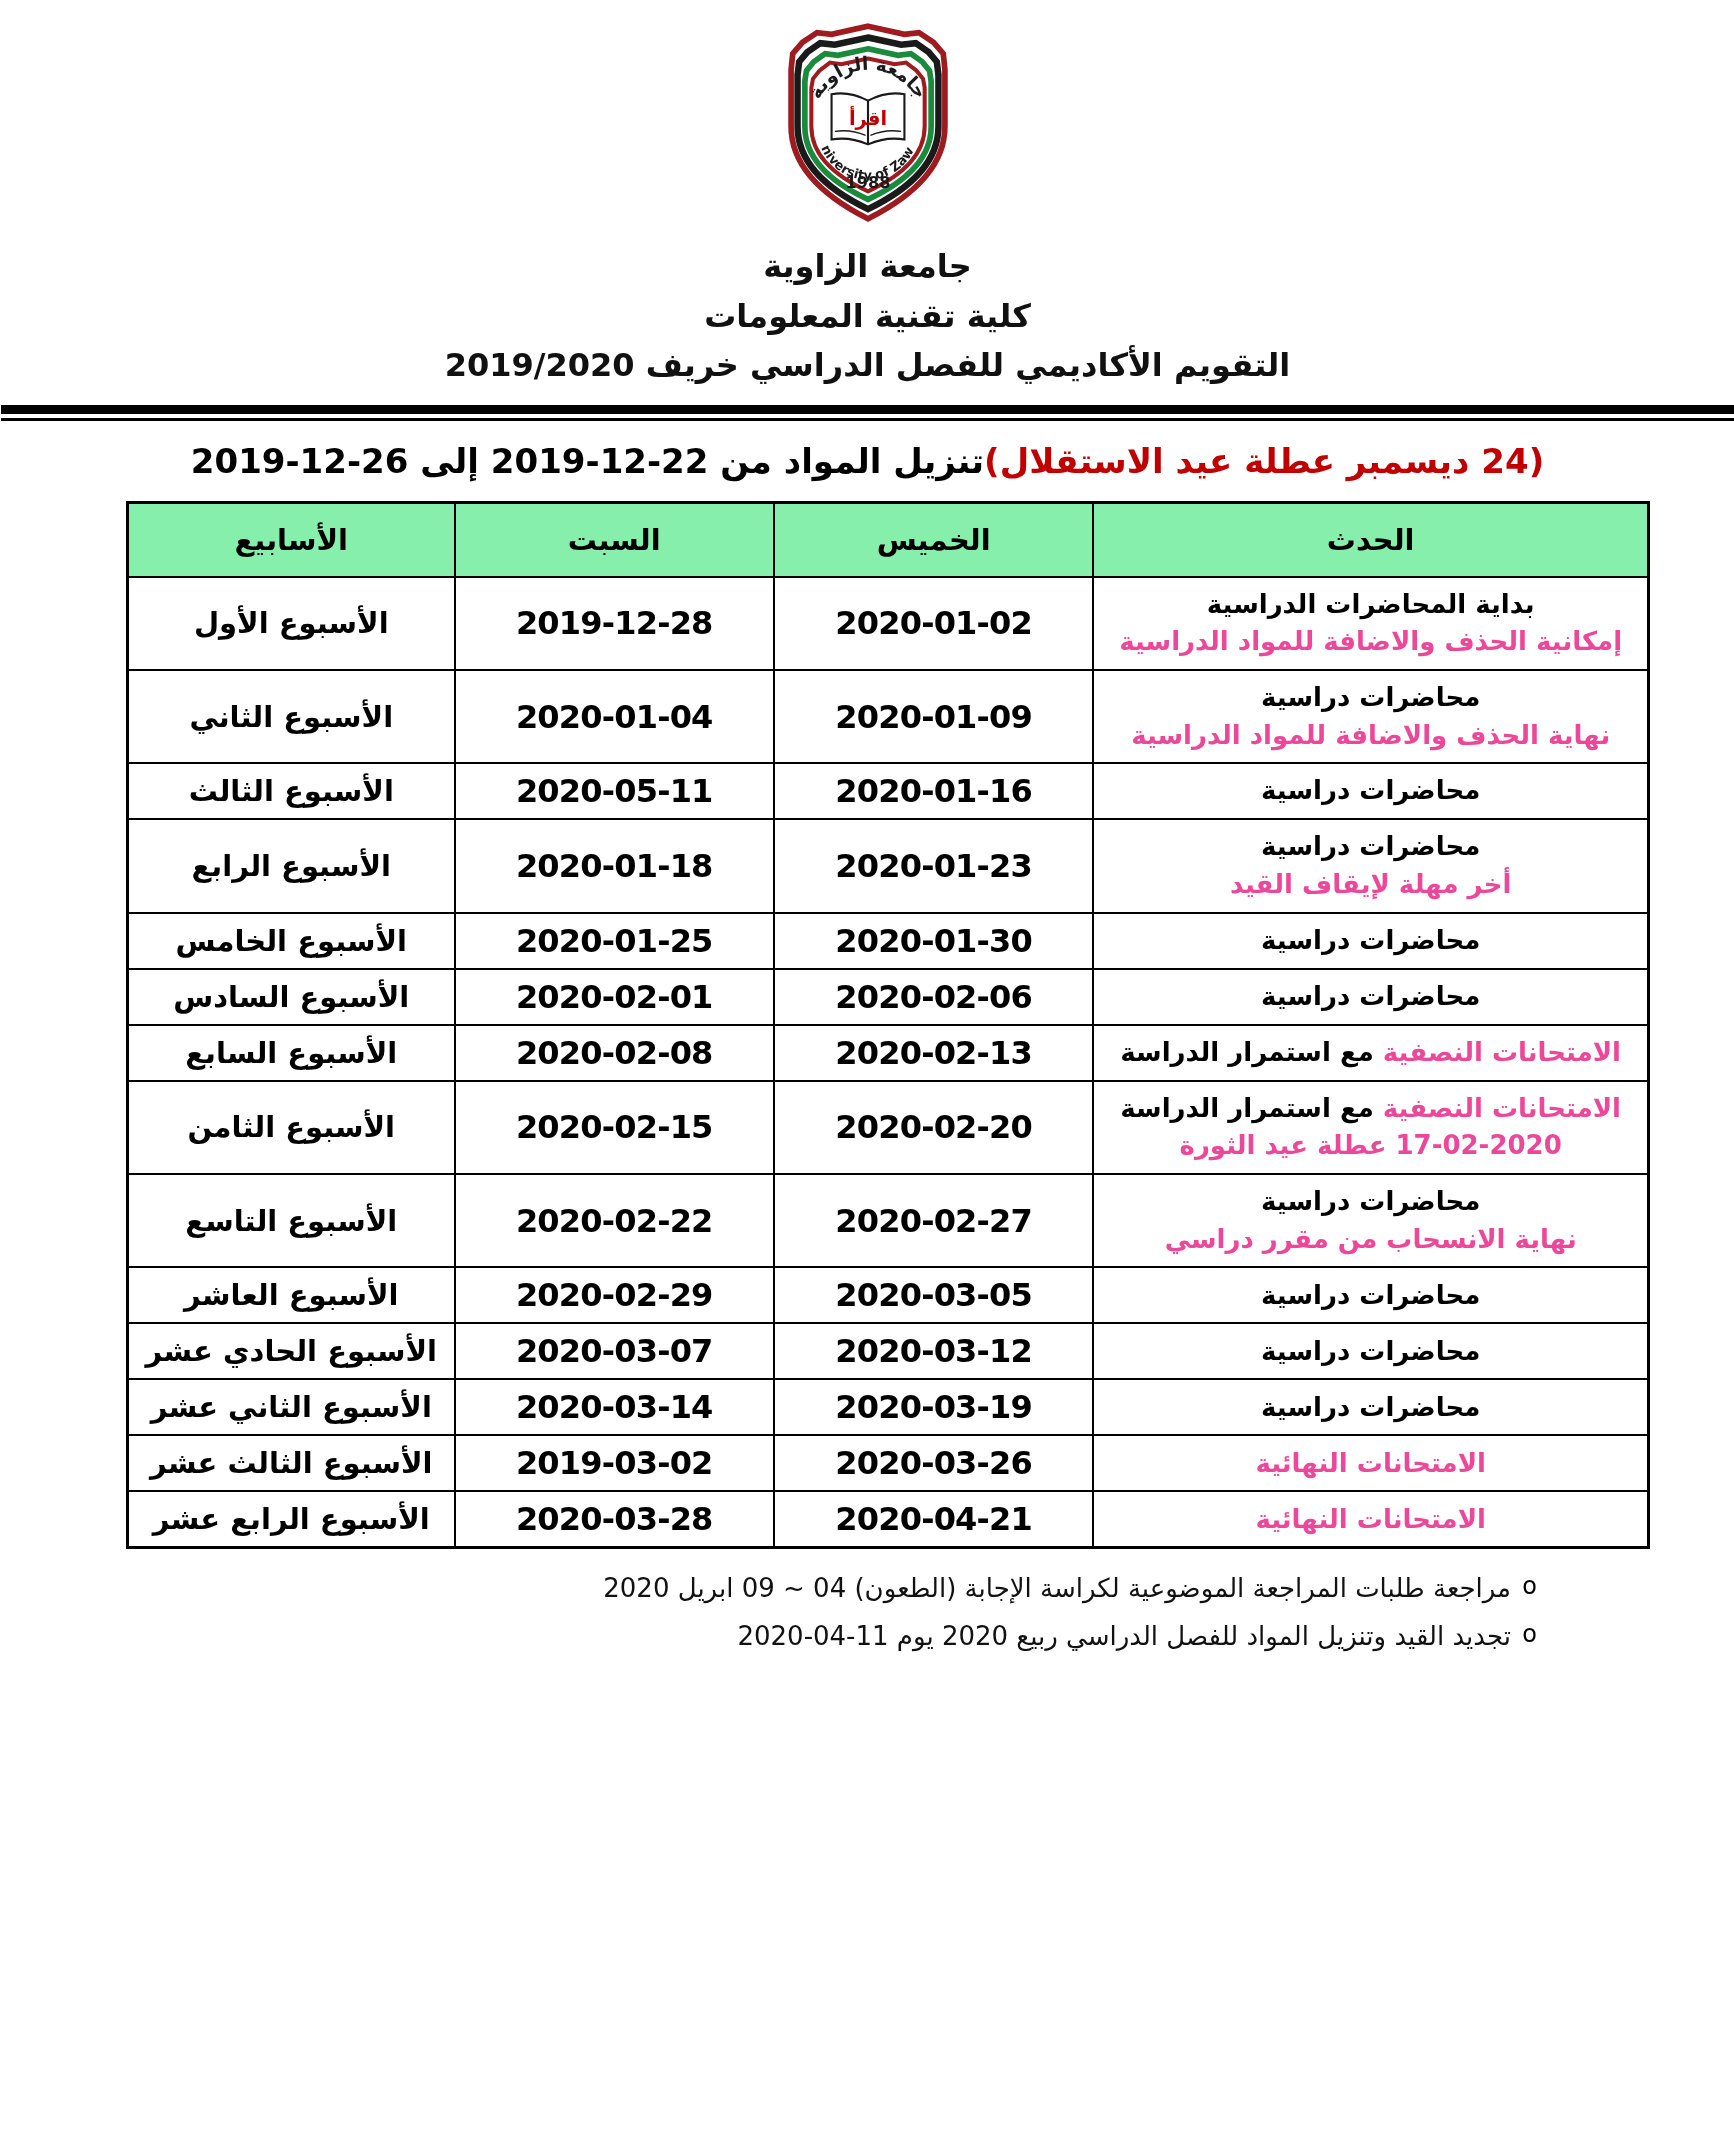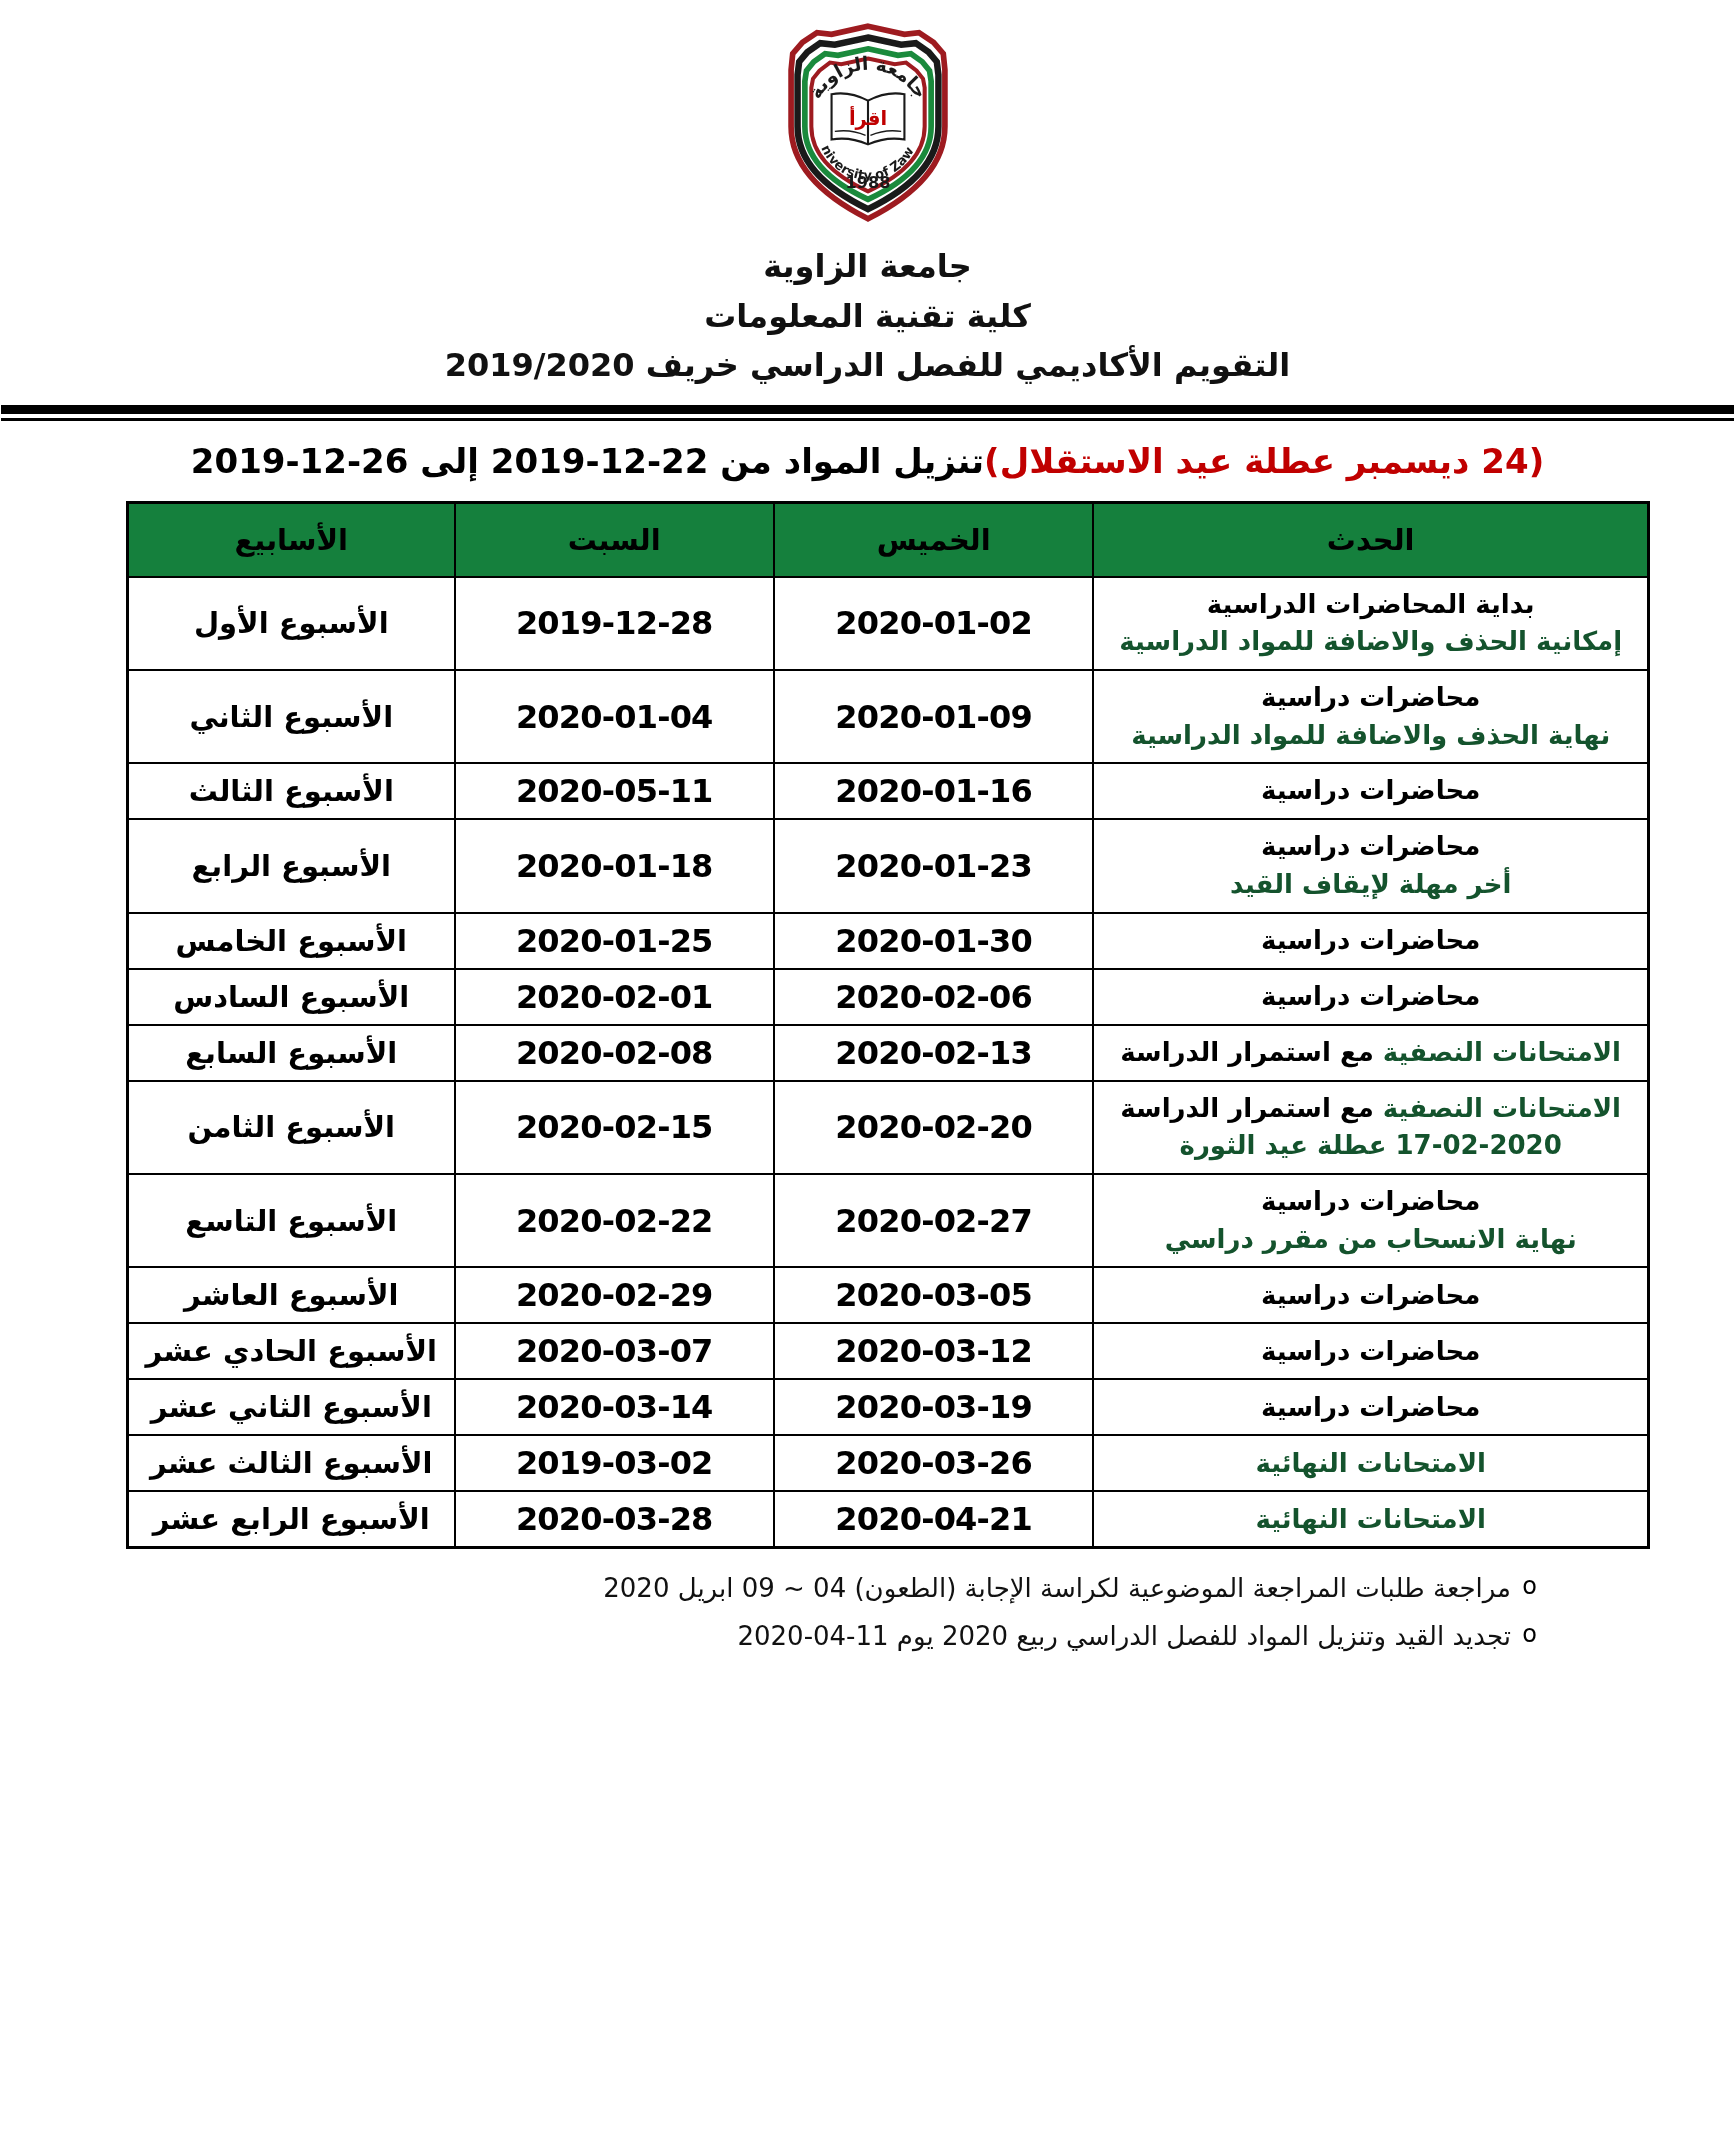--- a/index.html
+++ b/index.html
@@ -99,21 +99,21 @@
   table.cal col.c-event  { width: 36.5%; }
 
   table.cal th,
   table.cal td {
     border: 2.4px solid #000000;
     padding: 8px 11.4px;
     text-align: center;
     vertical-align: middle;
   }
   table.cal thead th {
-    background: #15803d;
+    background: #86efac;
     font-size: 29px;
     font-weight: 700;
     color: #000000;
     height: 62px;
     padding: 4.9px 11.4px;
   }
   td.week {
     font-size: 29px;
     font-weight: 700;
     white-space: nowrap;
@@ -124,21 +124,21 @@
     letter-spacing: -0.8px;
     direction: ltr;
     white-space: nowrap;
   }
   td.event {
     font-size: 26px;
     font-weight: 700;
     line-height: 1.45;
   }
   td.event .ln { display: block; }
-  td.event .red { color: #14532d; }
+  td.event .red { color: #ec4899; }
   td.event .blk { color: #000000; }
 
   
   .notes {
     margin-top: 21px;
     padding: 0 187px 0 187px;
   }
   .note-row {
     display: flex;
     flex-direction: row;

